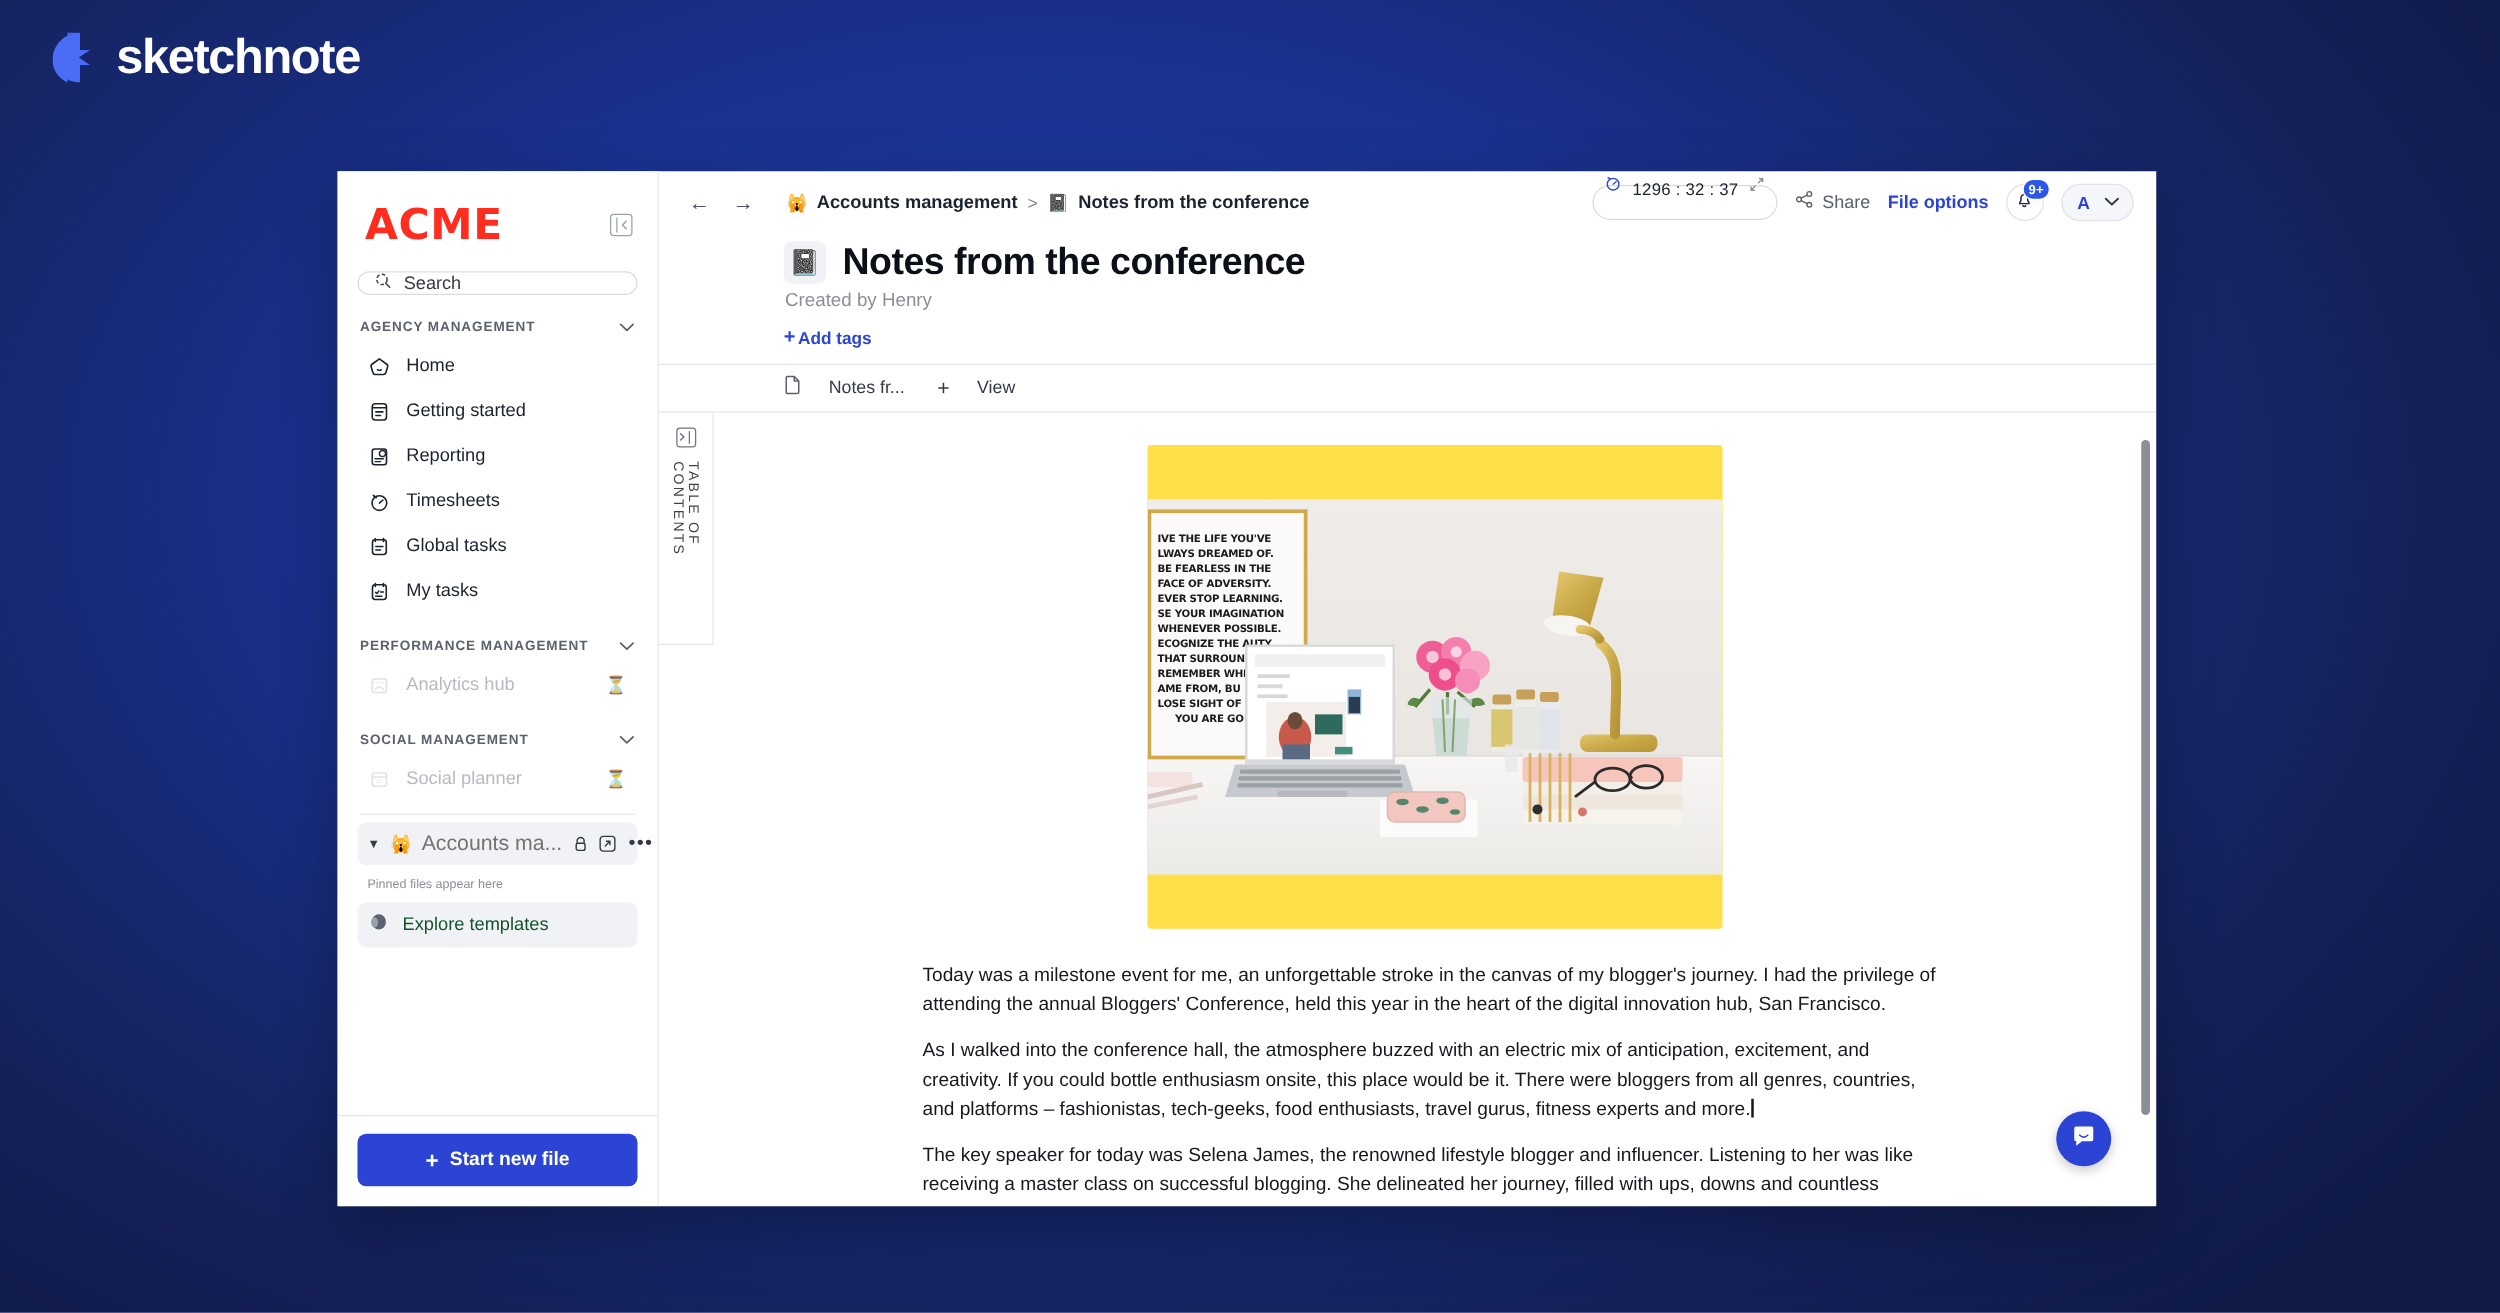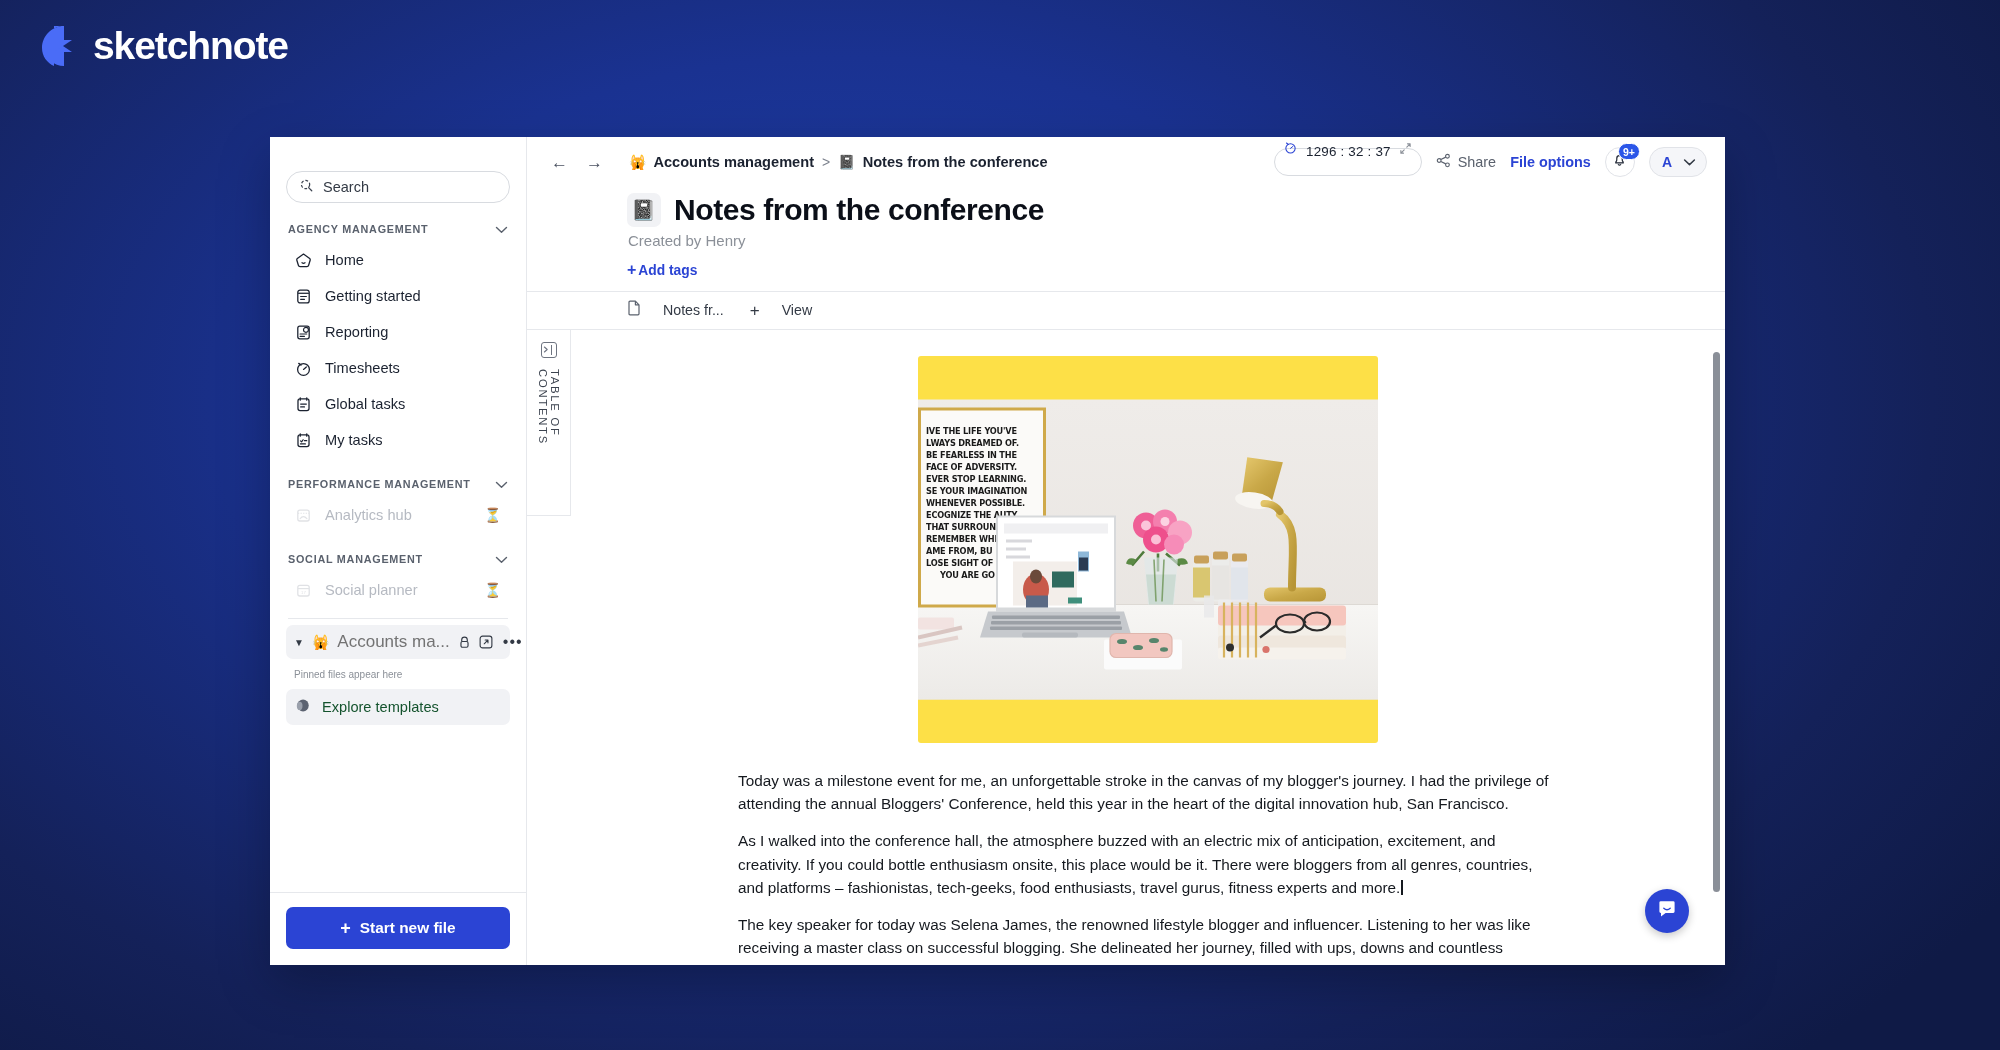--- a/index.html
+++ b/index.html
@@ -57,21 +57,21 @@
     display:flex; align-items:center; justify-content:center;
   }
   .collapse-btn:before {
     content: ""; position: absolute; left: 4px; top: 2px;
     width: 1.4px; height: 12px; background: #9aa0ab;
   }
   .collapse-btn svg { margin-left: 4px; }
 
   .search-box {
     margin: 16px 0 0 0;
-    height: 32px; border: 1px solid #d8dbe0; border-radius: 17px;
+    height: 19px; border: 1px solid #d8dbe0; border-radius: 17px;
     display: flex; align-items: center; gap: 9px; padding: 0 12px;
     cursor: text;
   }
   .search-box .txt { color: #333a45; font-size: 14.5px; }
 
   .sb-scroll { flex: 1 1 auto; overflow: hidden; padding: 0 16px; }
 
   .section-head {
     display: flex; align-items: center; justify-content: space-between;
     margin: 17px 2px 4px 2px;
@@ -266,20 +266,28 @@
       <path d="M22 0 L22 14 L30 14 L12 26 L12 40 C5 37 0 30 0 22 C0 10 10 0 22 0 Z" fill="#4a6cf7"></path>
     </svg>
   </span>
   <span class="wordmark">sketchnote</span>
 </div>
 
 <div id="app-window">
 
   <aside id="sidebar">
     <div class="sb-top">
+      <div class="logo-row">
+        <span class="acme">ACME</span>
+        <span class="collapse-btn">
+          <svg width="7" height="8" viewBox="0 0 7 8">
+              <path d="M5 1 L2 4 L5 7" stroke="#9aa0ab" stroke-width="1.2" fill="none" stroke-linecap="round" stroke-linejoin="round"></path>
+            </svg>
+        </span>
+      </div>
       <div class="search-box">
         <span>
           <svg width="15" height="15" viewBox="0 0 16 16">
             <circle cx="7" cy="7" r="4.4" stroke="#3c434f" stroke-width="1.3" fill="none" stroke-dasharray="3 2"></circle>
             <line x1="10.2" y1="10.2" x2="13.6" y2="13.6" stroke="#3c434f" stroke-width="1.3" stroke-linecap="round"></line>
           </svg>
         </span>
         <span class="txt">Search</span>
       </div>
     </div>

